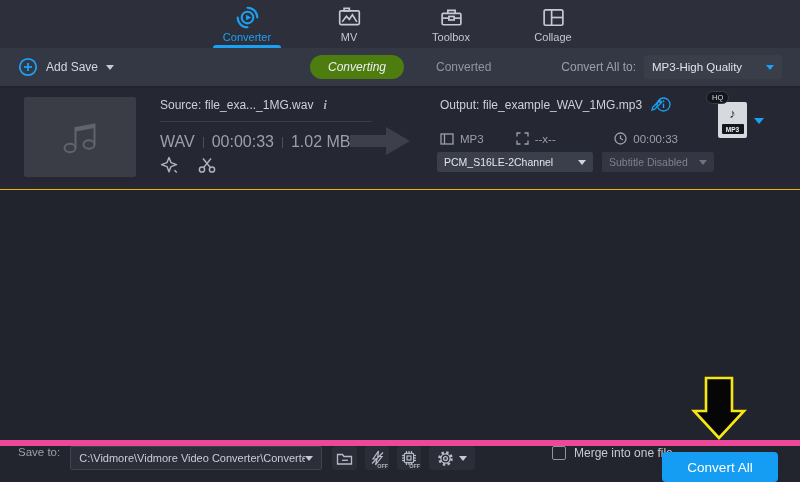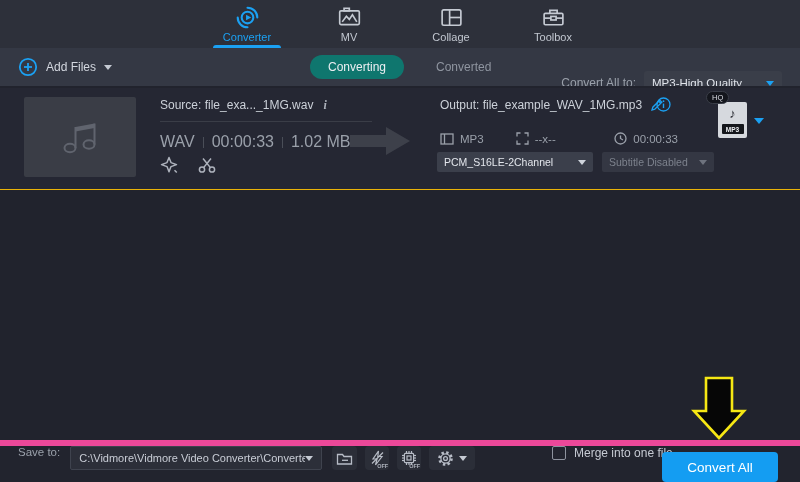--- a/index.html
+++ b/index.html
@@ -18,22 +18,22 @@
                            background:#1ba1f3; border-radius:3px 3px 0 0; }
 
   
   .toolbar { position:absolute; left:0; top:48px; width:800px; height:38px; background:#343844;
              display:flex; align-items:center; }
   .addfiles { display:flex; align-items:center; gap:8px; margin-left:18px; cursor:pointer; }
   .addfiles .txt { font-size:12px; color:#d3d7df; }
   .seg { position:absolute; left:310px; top:0; height:38px; display:flex; align-items:center; gap:14px; }
   .pill { height:24px; padding:0 18px; border-radius:12px; display:flex; align-items:center;
           font-size:12px; color:#8f95a0; cursor:pointer; }
-  .pill.active { background:#0f766e; color:#eceef2; }
-  .convertto { position:absolute; right:18px; top:16px; height:38px; display:flex; align-items:center; gap:8px; }
+  .pill.active { background:#4d7c0f; color:#eceef2;font-style:italic; }
+  .convertto { position:absolute; right:18px; top:0; height:38px; display:flex; align-items:center; gap:8px; }
   .convertto .lab { font-size:12px; color:#9aa0aa; }
   .profile-dd { width:138px; height:24px; background:#3a3e49; border-radius:3px; display:flex;
                 align-items:center; padding:0 8px; cursor:pointer; }
   .profile-dd .val { flex:1; font-size:11.5px; color:#dfe3ea; white-space:nowrap; }
 
   .caret { width:0; height:0; border-left:4px solid transparent; border-right:4px solid transparent;
            border-top:5px solid #c5cad3; }
   .caret.blue { border-top-color:#1ba1f3; }
   .caret.dim { border-top-color:#6e737e; }
   .caret.big { border-left-width:5px; border-right-width:5px; border-top-width:6px; }
@@ -122,51 +122,51 @@
         <rect x="6.8" y="3.2" width="5" height="2.4"></rect>
         <rect x="2.6" y="5.6" width="18.8" height="13.2" rx="1.2"></rect>
         <polyline points="5,16.2 9,10.8 11.8,13.8 14.8,9.4 19,16.2"></polyline>
       </svg>
     </span>
     <span class="lbl">MV</span>
   </div>
   <div class="tab">
     <span class="glyph">
       <svg width="25" height="25" viewBox="0 0 24 24" stroke="#c5cad3" stroke-width="1.6" fill="none">
-        <rect x="3" y="4.6" width="18" height="14.8" rx="1.6"></rect>
-        <line x1="10.2" y1="4.6" x2="10.2" y2="19.4"></line>
-        <line x1="10.2" y1="12" x2="21" y2="12"></line>
-      </svg>
-    </span>
-    <span class="lbl">Collage</span>
-  </div>
-  <div class="tab">
-    <span class="glyph">
-      <svg width="25" height="25" viewBox="0 0 24 24" stroke="#c5cad3" stroke-width="1.6" fill="none">
         <path d="M8.5 8 V5.2 h7 V8"></path>
         <rect x="3" y="8" width="18" height="11" rx="1.2"></rect>
         <line x1="3" y1="12.6" x2="9.5" y2="12.6"></line>
         <line x1="14.5" y1="12.6" x2="21" y2="12.6"></line>
         <rect x="9.5" y="11" width="5" height="3.4"></rect>
       </svg>
     </span>
     <span class="lbl">Toolbox</span>
+  </div>
+  <div class="tab">
+    <span class="glyph">
+      <svg width="25" height="25" viewBox="0 0 24 24" stroke="#c5cad3" stroke-width="1.6" fill="none">
+        <rect x="3" y="4.6" width="18" height="14.8" rx="1.6"></rect>
+        <line x1="10.2" y1="4.6" x2="10.2" y2="19.4"></line>
+        <line x1="10.2" y1="12" x2="21" y2="12"></line>
+      </svg>
+    </span>
+    <span class="lbl">Collage</span>
   </div>
 </div>
 
 <div class="toolbar">
   <div class="addfiles">
     <span>
       <svg width="20" height="20" viewBox="0 0 20 20">
         <circle cx="10" cy="10" r="8.2" stroke="#1ba1f3" stroke-width="1.8" fill="none"></circle>
         <line x1="10" y1="6" x2="10" y2="14" stroke="#1ba1f3" stroke-width="1.8"></line>
         <line x1="6" y1="10" x2="14" y2="10" stroke="#1ba1f3" stroke-width="1.8"></line>
       </svg>
     </span>
-    <span class="txt">Add Files</span>
+    <span class="txt">Add Save</span>
     <span class="caret"></span>
   </div>
 
   <div class="seg">
     <div class="pill active">
       <span>Converting</span>
     </div>
     <div class="pill">
       <span>Converted</span>
     </div>

